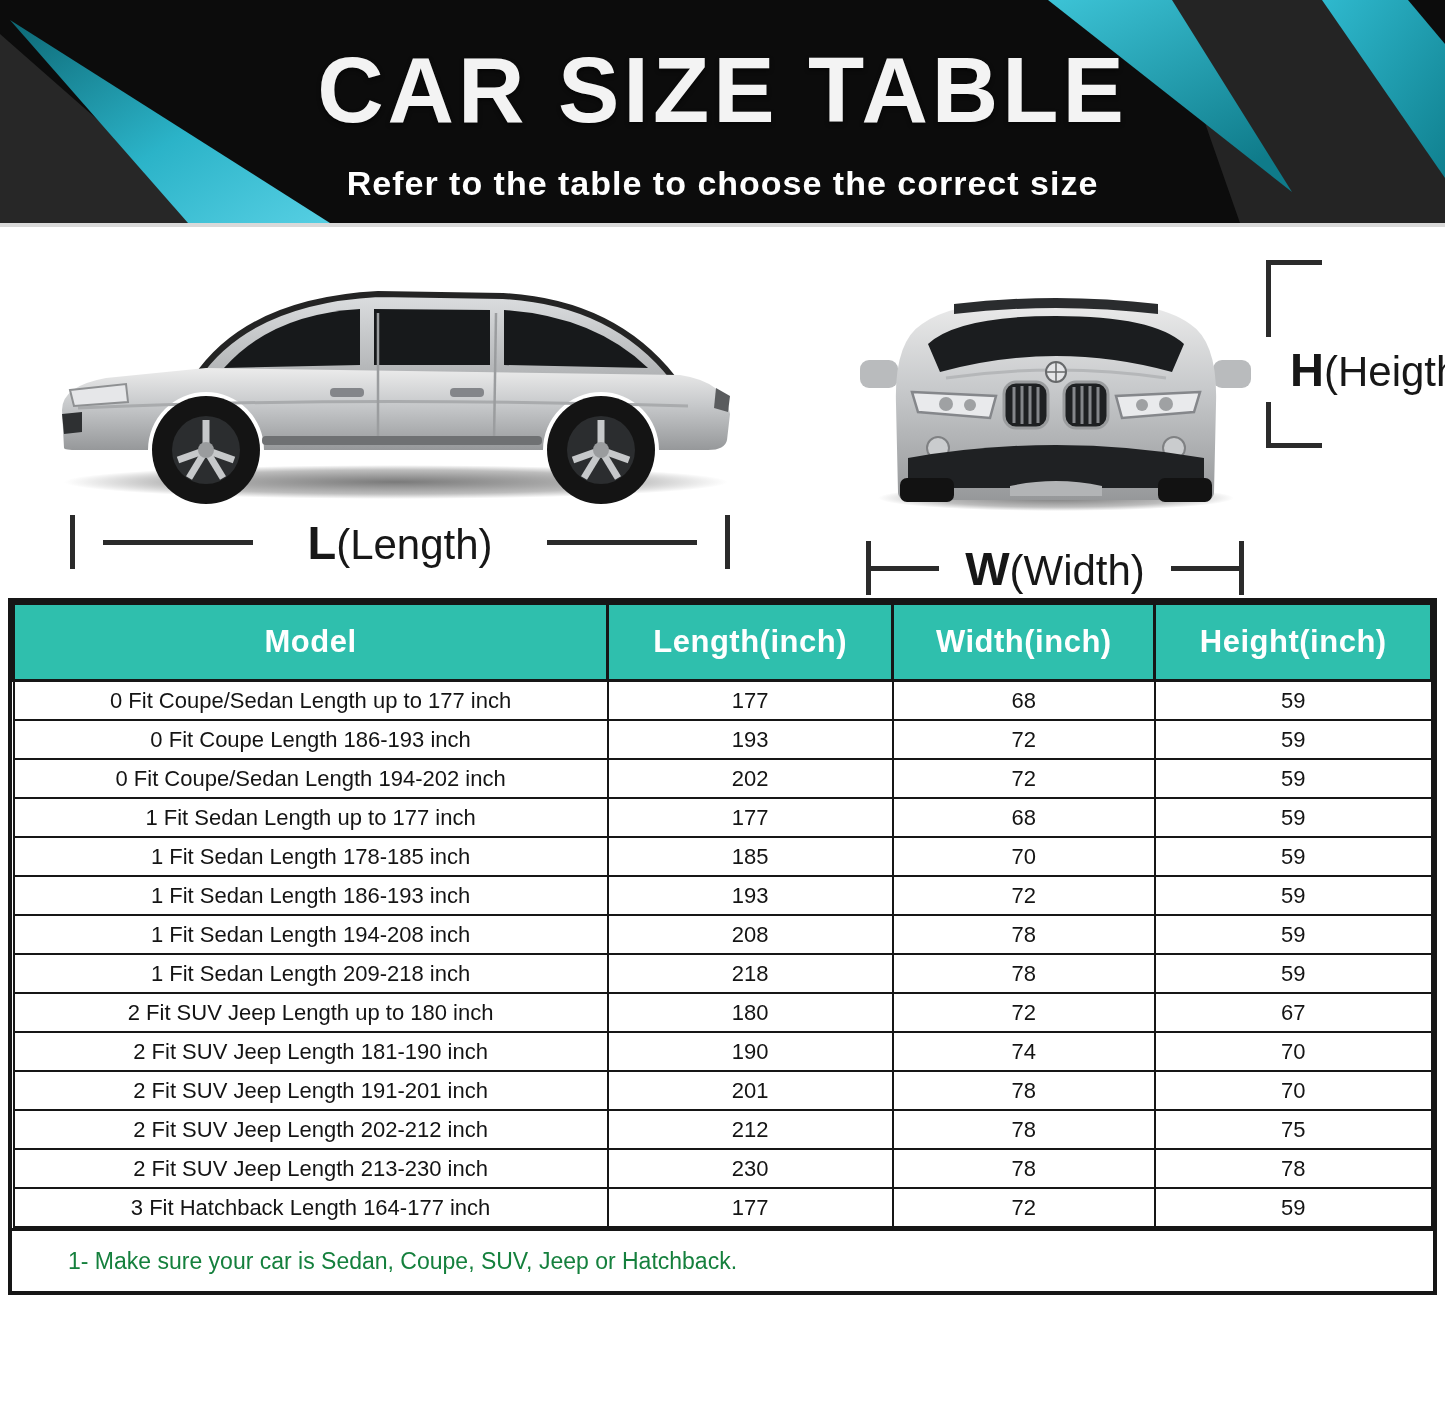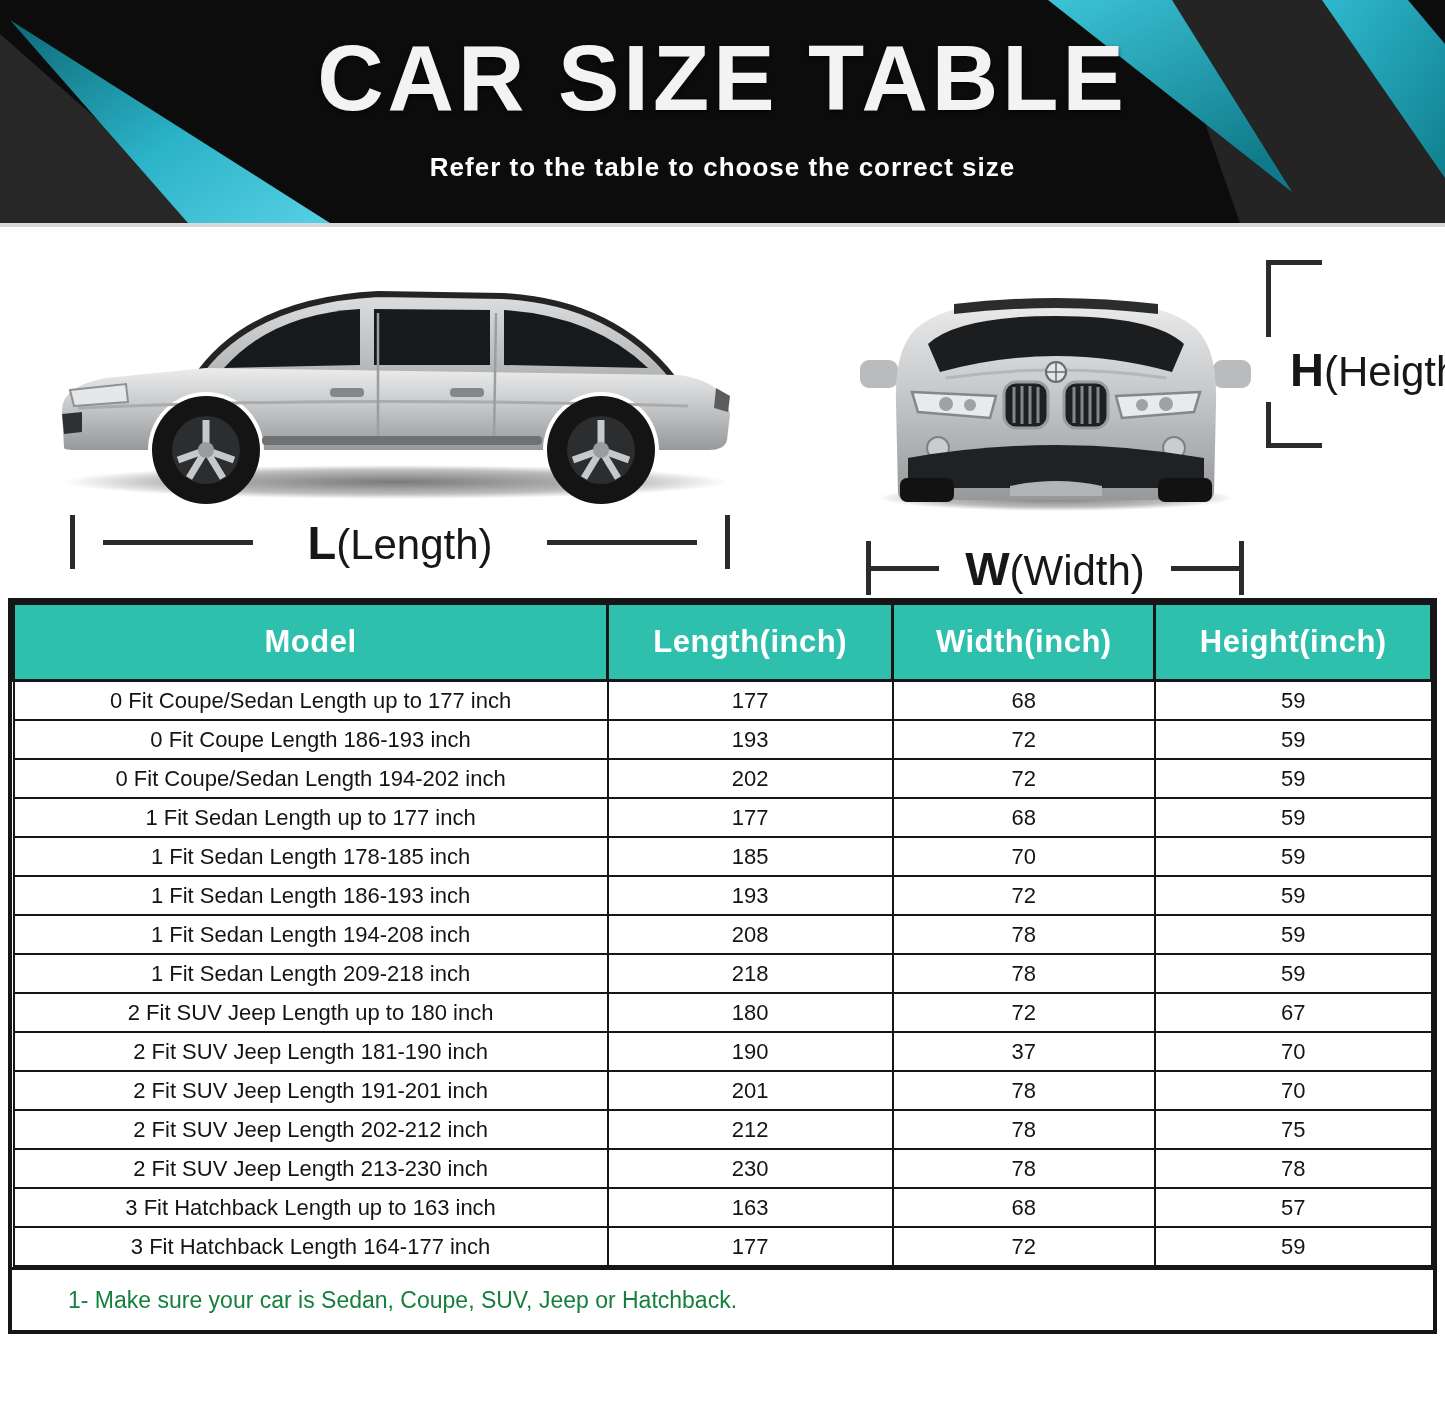--- a/index.html
+++ b/index.html
@@ -11,24 +11,24 @@
 
   
   .banner {
     position:absolute; left:0; top:0; width:1445px; height:223px;
     background:#0c0c0c; border-bottom:4px solid #d9d9d9; box-sizing:content-box;
   }
   .banner svg { position:absolute; inset:0; }
   .banner-text { position:relative; z-index:2; text-align:center; padding-top:30px; }
   .banner-title {
     font-size:92px; font-weight:700; color:#f3f3f3; letter-spacing:4px;
-    line-height:1.05; text-shadow:0 2px 4px rgba(0,0,0,.6); margin:0;
+    line-height:1.05; text-shadow:0 2px 4px rgba(0,0,0,.6); margin:12px;
   }
   .banner-subtitle {
-    font-size:26px; font-weight:700; color:#ffffff; margin-top:25px; letter-spacing:1px;
+    font-size:34px; font-weight:700; color:#ffffff; margin-top:25px; letter-spacing:1px;
   }
 
   
   .car-img { position:absolute; }
   #side-car  { left:48px;  top:238px; width:695px; height:272px; }
   #front-car { left:858px; top:242px; width:395px; height:272px; }
 
   .dim-h {
     position:absolute; display:flex; align-items:center; height:60px;
     color:#171717;
@@ -299,46 +299,40 @@
           </tr>
           <tr>
             <td>2 Fit SUV Jeep Length up to 180 inch</td>
             <td>180</td>
             <td>72</td>
             <td>67</td>
           </tr>
           <tr>
             <td>2 Fit SUV Jeep Length 181-190 inch</td>
             <td>190</td>
-            <td>37</td>
+            <td>74</td>
             <td>70</td>
           </tr>
           <tr>
             <td>2 Fit SUV Jeep Length 191-201 inch</td>
             <td>201</td>
             <td>78</td>
             <td>70</td>
           </tr>
           <tr>
             <td>2 Fit SUV Jeep Length 202-212 inch</td>
             <td>212</td>
             <td>78</td>
             <td>75</td>
           </tr>
           <tr>
             <td>2 Fit SUV Jeep Length 213-230 inch</td>
             <td>230</td>
             <td>78</td>
             <td>78</td>
-          </tr>
-          <tr>
-            <td>3 Fit Hatchback Length up to 163 inch</td>
-            <td>163</td>
-            <td>68</td>
-            <td>57</td>
           </tr>
           <tr>
             <td>3 Fit Hatchback Length 164-177 inch</td>
             <td>177</td>
             <td>72</td>
             <td>59</td>
           </tr>
         </tbody>
     </table>
     <div class="notes">

